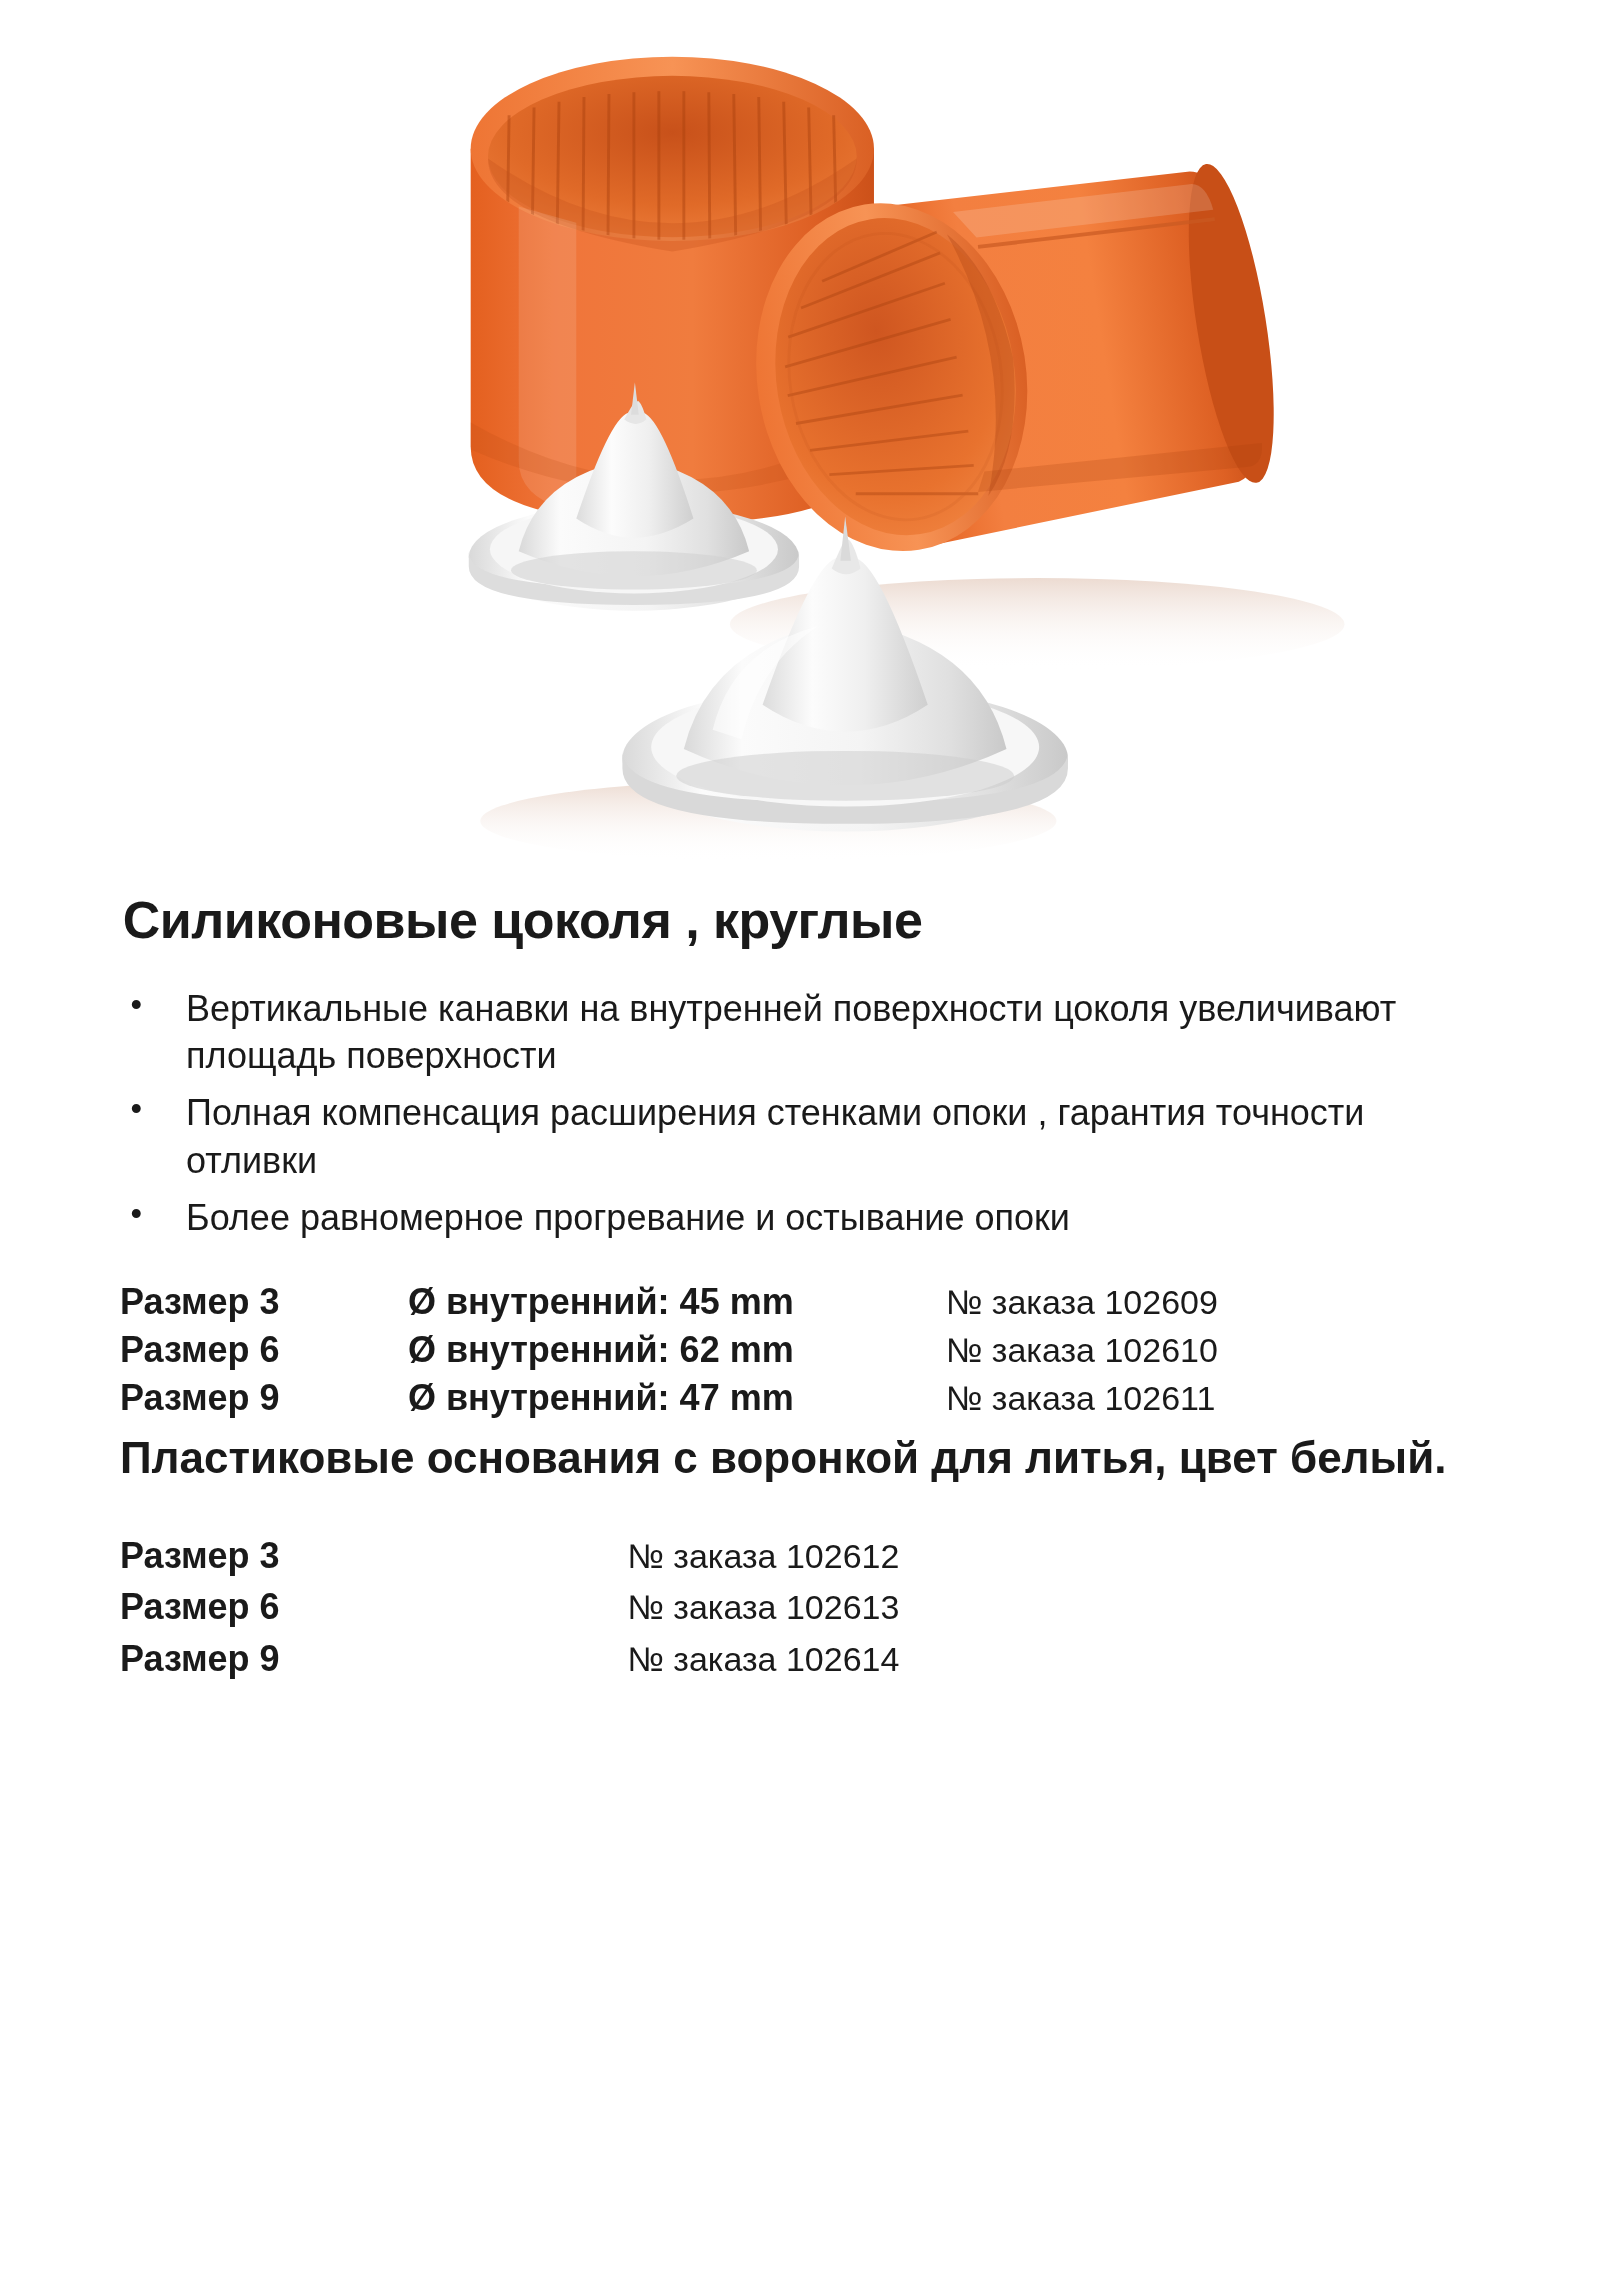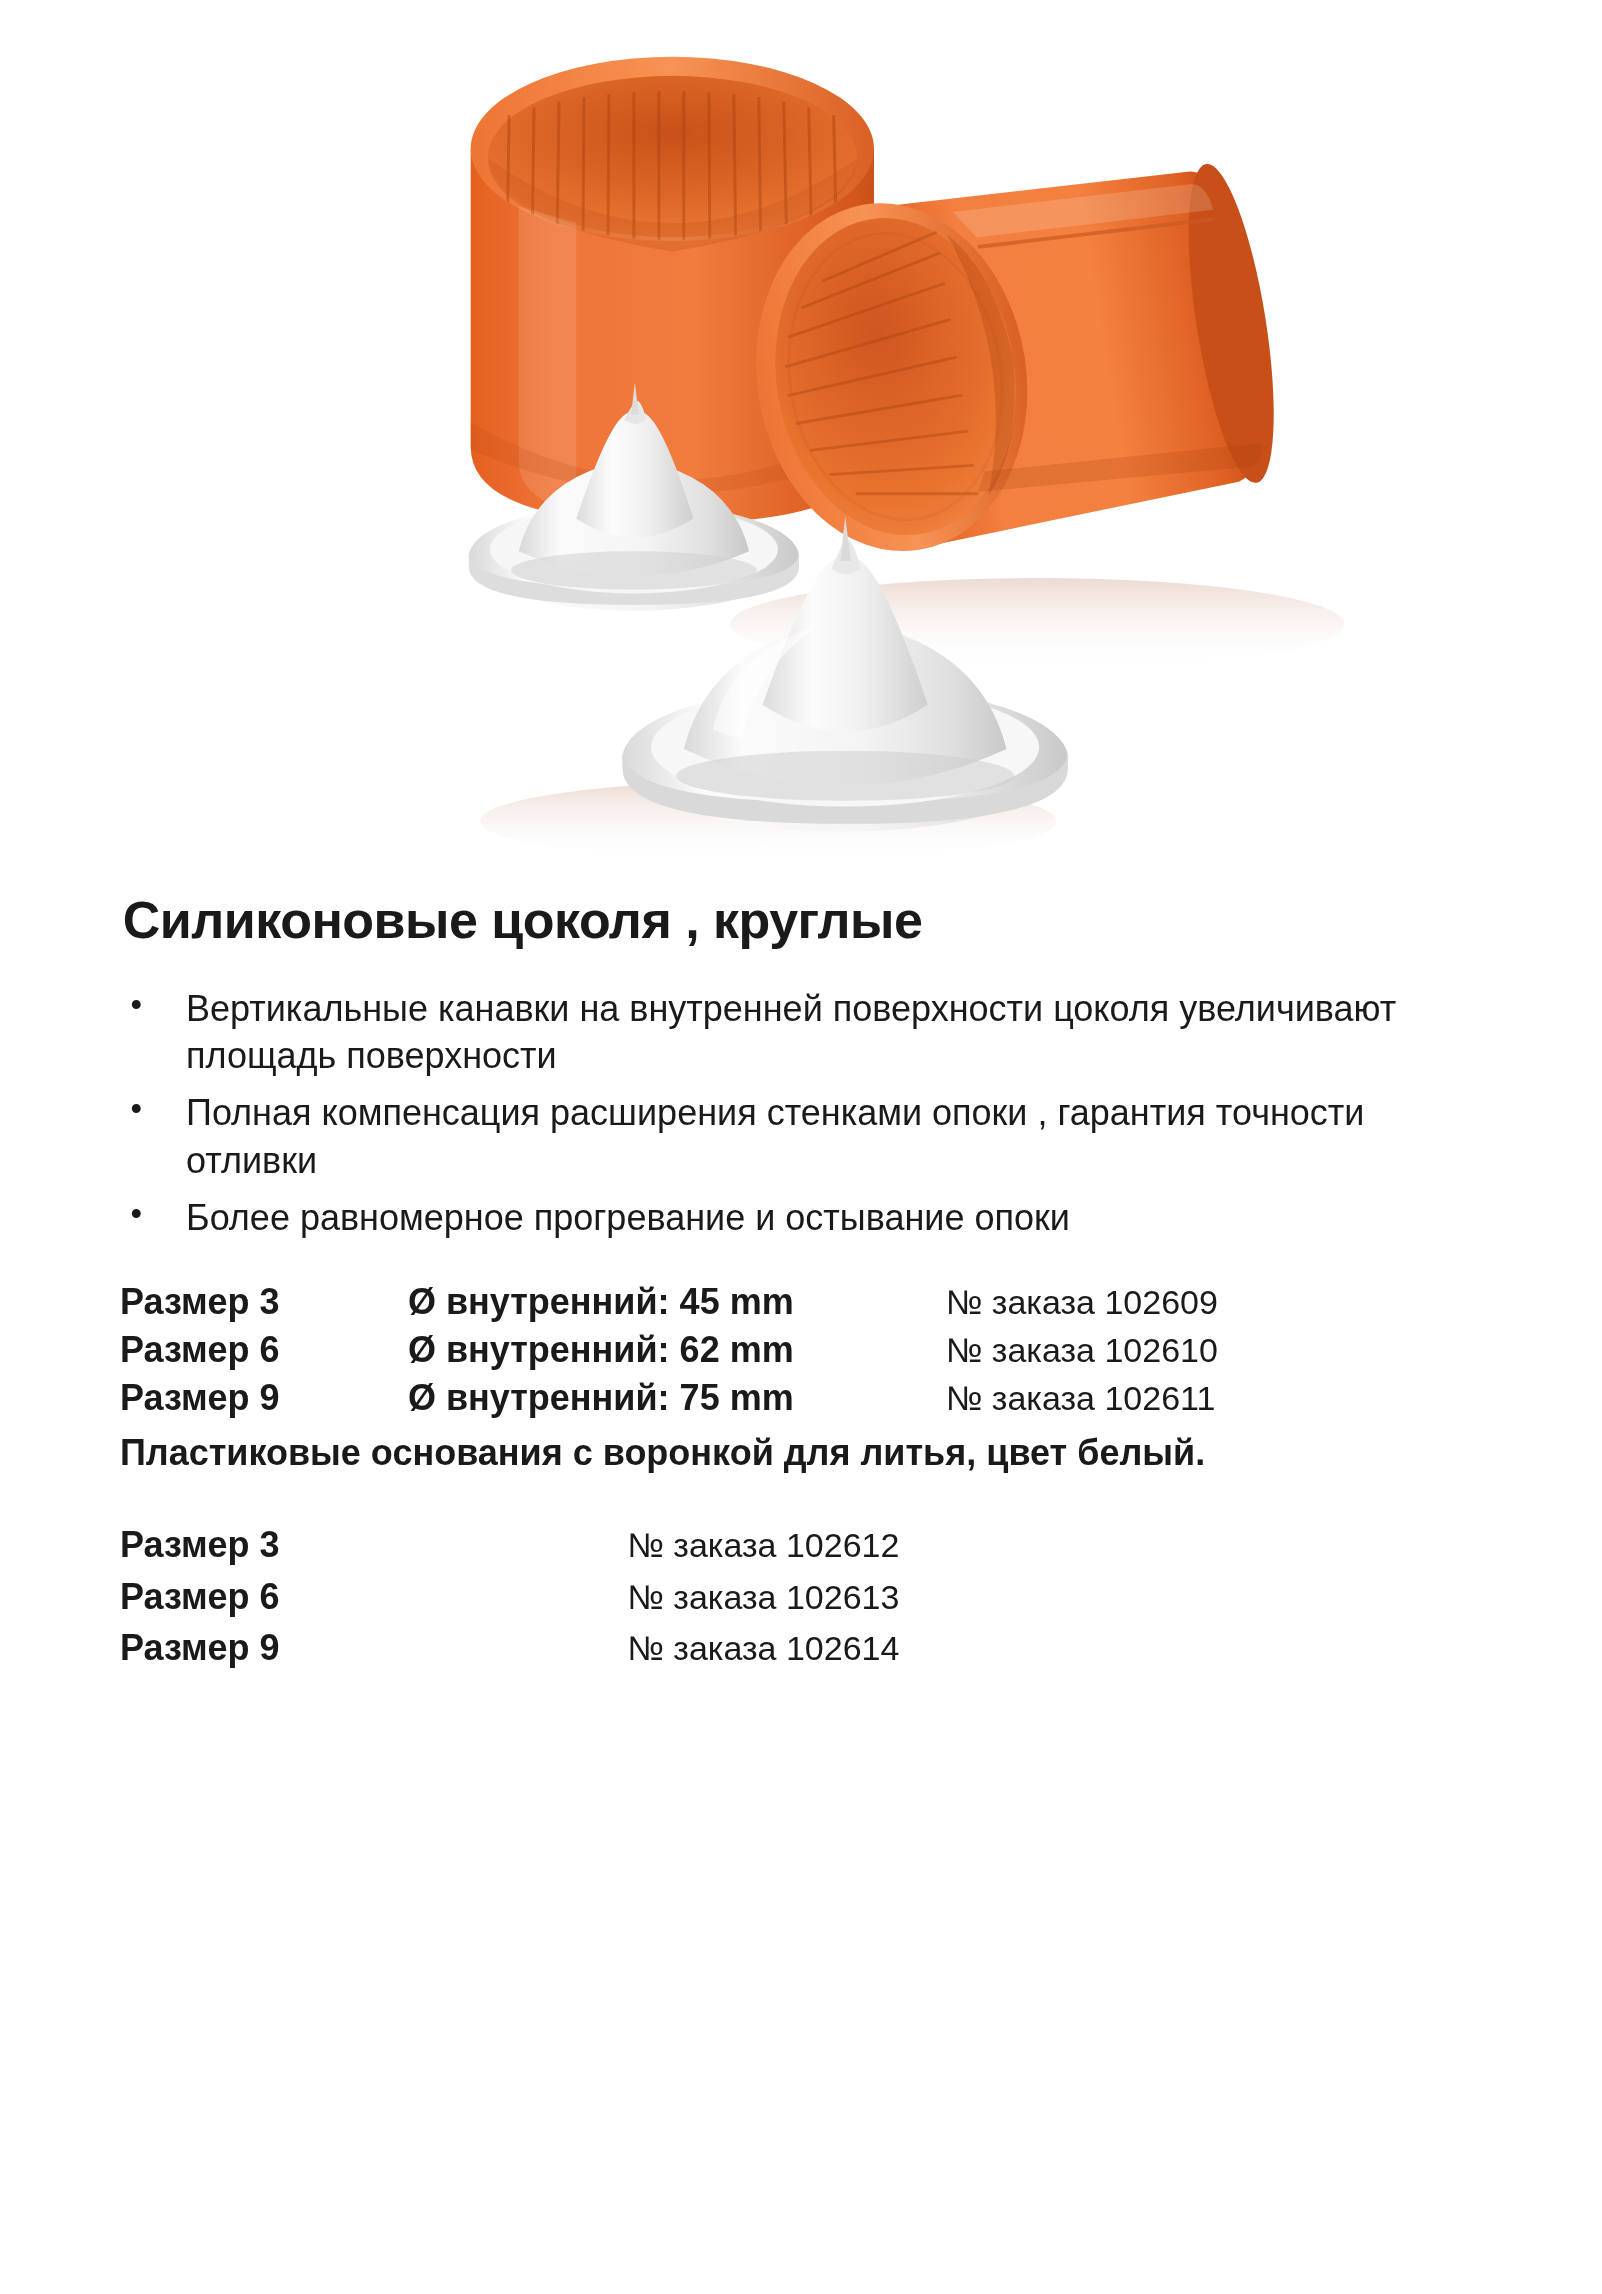--- a/index.html
+++ b/index.html
@@ -115,21 +115,21 @@
   }
 
   h1.title2 {
     font-size: 52px;
     font-weight: bold;
     margin: 19px 0 35px 5.8px;
     line-height: 1.05;
   }
 
   p.intro2 {
-    font-size: 36px;
+    font-size: 44px;
     font-weight: bold;
     line-height: 1.33;
     margin: 0 0 42px 2.9px;
     max-width: 1345px;
   }
 
   table.plastic {
     border-collapse: collapse;
     width: 100%;
     margin-left: 2.9px;
@@ -344,21 +344,21 @@
           <td class="c-diam">Ø внутренний: 45 mm</td>
           <td class="c-order">№ заказа 102609</td>
         </tr>
         <tr>
           <td class="c-size">Размер 6</td>
           <td class="c-diam">Ø внутренний: 62 mm</td>
           <td class="c-order">№ заказа 102610</td>
         </tr>
         <tr>
           <td class="c-size">Размер 9</td>
-          <td class="c-diam">Ø внутренний: 75 mm</td>
+          <td class="c-diam">Ø внутренний: 47 mm</td>
           <td class="c-order">№ заказа 102611</td>
         </tr>
       </tbody>
     </table>
 
 
     <p class="intro2">Пластиковые основания с воронкой для литья, цвет белый.</p>
 
     <table class="plastic">
       <tbody>

